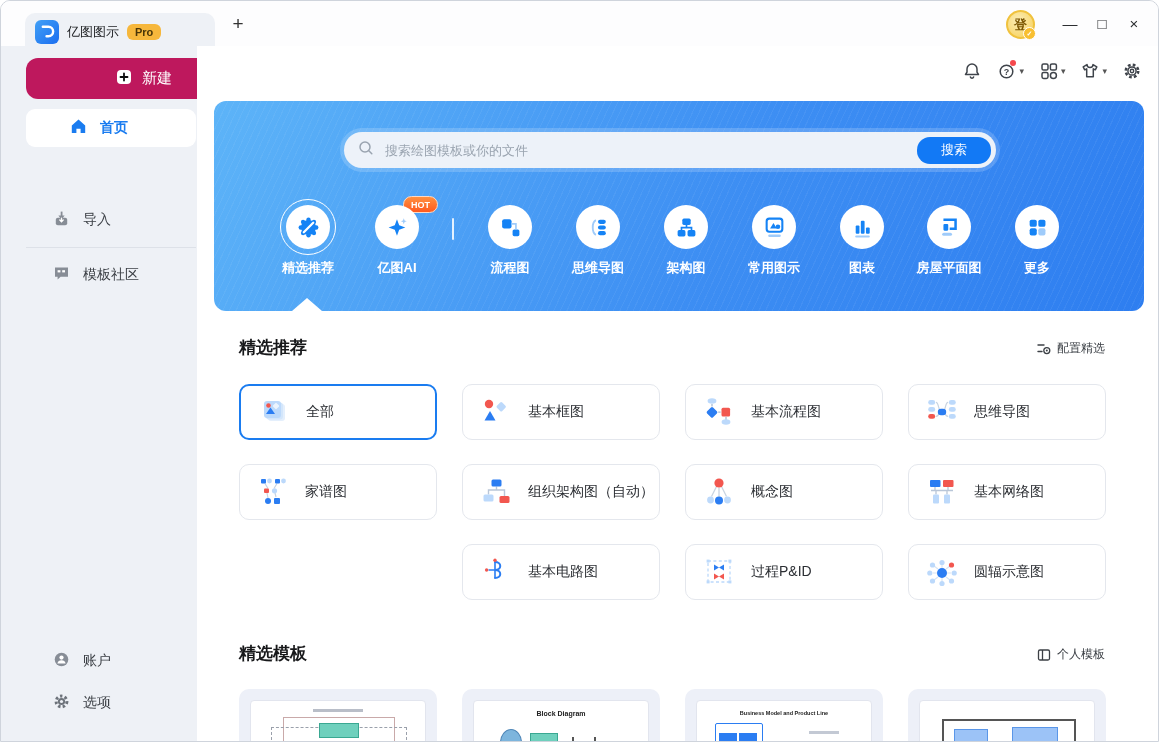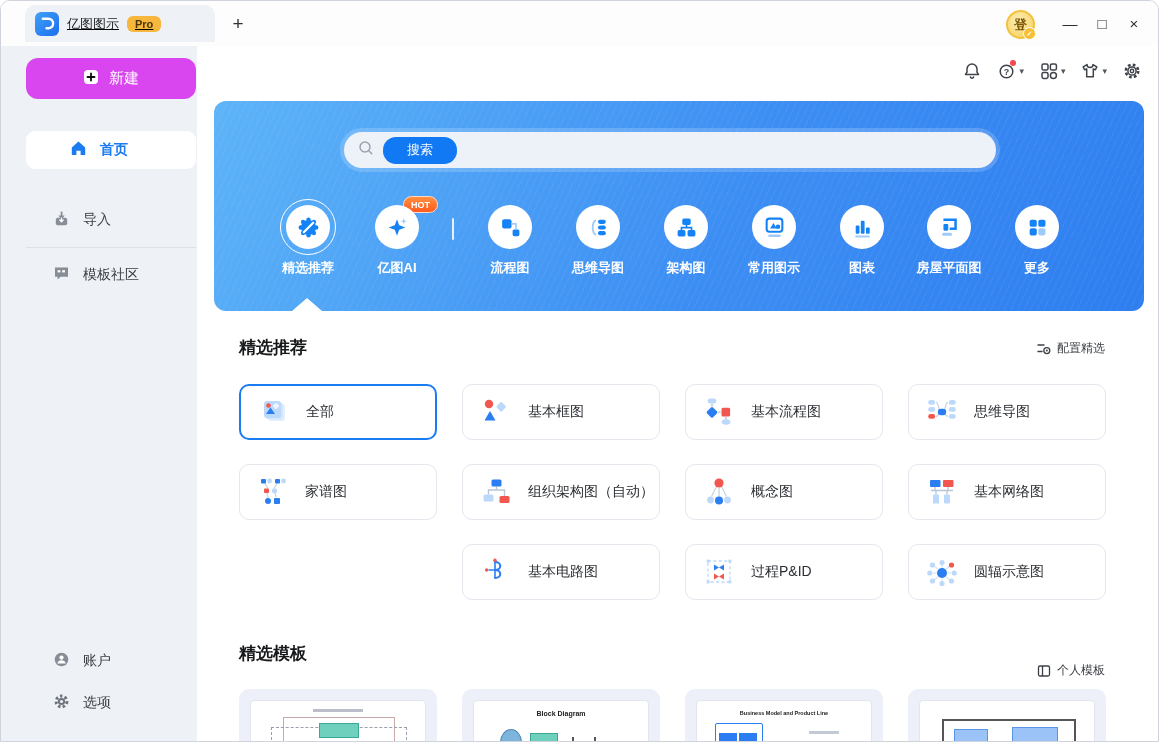--- a/index.html
+++ b/index.html
@@ -1,38 +1,38 @@
 <!DOCTYPE html>
 <html><head>
 <meta charset="utf-8">
 <style>
   html,body{margin:0;padding:0;background:#fff;font-family:"Liberation Sans",sans-serif;}
   .window{position:relative;width:1159px;height:742px;box-sizing:border-box;background:#fdfdfe;
           border:1px solid #cfd4dc;border-radius:10px 10px 0 0;overflow:hidden;}
   
   .titlebar{position:absolute;left:0;top:0;width:100%;height:45px;background:#fdfdfe;}
-  .tab{position:absolute;left:24px;top:4px;width:190px;height:37px;background:#eef1f6;
-       border-radius:10px 10px 0 0;display:flex;align-items:center;gap:8px;padding:12px 10px;box-sizing:border-box;text-decoration:underline;}
+  .tab{position:absolute;left:24px;top:12px;width:190px;height:37px;background:#eef1f6;
+       border-radius:10px 10px 0 0;display:flex;align-items:center;gap:8px;padding:12px 10px;box-sizing:border-box;}
   .logo{width:24px;height:24px;border-radius:6px;background:linear-gradient(135deg,#41a0f6,#1b6ef0);
         display:flex;align-items:center;justify-content:center;flex:none;}
   .tab-title{font-size:13px;color:#1b1d20;}
   .pro-badge{background:#f6b73c;color:#4a3608;font-size:11px;font-weight:bold;padding:2px 8px;border-radius:6px;}
   .newtab-btn{position:absolute;left:224px;top:10px;width:26px;height:26px;font-size:19px;color:#333;
               display:flex;align-items:center;justify-content:center;}
   .avatar{position:absolute;left:1005px;top:9px;width:29px;height:29px;border-radius:50%;
           background:radial-gradient(circle at 40% 35%,#fcedb6,#f6cf56);border:2px solid #f0c23e;
           color:#7c5703;font-size:13px;font-weight:bold;display:flex;align-items:center;justify-content:center;box-sizing:border-box;}
   .avatar::after{content:"✓";position:absolute;right:-3px;bottom:-3px;width:11px;height:11px;border-radius:50%;
           background:#f8bf32;border:1.5px solid #fff;color:#fff;font-size:7px;line-height:11px;text-align:center;}
   .win-controls{position:absolute;right:8px;top:8px;display:flex;}
   .win-btn{width:32px;height:28px;display:flex;align-items:center;justify-content:center;font-size:15px;color:#2c2e31;}
   
   .sidebar{position:absolute;left:0;top:45px;width:196px;height:697px;background:#eef1f6;}
-  .new-btn{position:absolute;left:25px;top:12px;width:170px;height:41px;background:#d946ef;border-radius:12px;
-           color:#fff;font-size:15px;display:flex;align-items:center;justify-content:center;gap:10px;cursor:pointer;}
+  .new-btn{position:absolute;left:25px;top:12px;width:170px;height:41px;background:#be185d;border-radius:12px;
+           color:#fff;font-size:15px;display:flex;align-items:center;justify-content:center;gap:10px;cursor:pointer;padding-left:33px;}
   .nav-item{position:absolute;left:25px;width:170px;height:38px;border-radius:9px;display:flex;align-items:center;
             gap:13px;padding-left:27px;box-sizing:border-box;font-size:14px;color:#3c4046;cursor:pointer;}
   .nav-item.active{background:#fff;color:#1a7cf0;font-weight:bold;}
   .side-divider{position:absolute;left:25px;top:201px;width:170px;height:1px;background:#dde1e8;}
   
   .content{position:absolute;left:196px;top:45px;width:963px;height:697px;background:#fff;}
   .toolbar{position:absolute;top:10px;right:18px;display:flex;align-items:center;gap:15px;height:30px;}
   .tool{position:relative;display:flex;align-items:center;gap:2px;cursor:pointer;}
   .caret{font-size:9px;color:#555;}
   .red-dot{position:absolute;right:8px;top:-1px;width:6px;height:6px;border-radius:50%;background:#f5484d;}
@@ -103,21 +103,21 @@
     <div class="new-btn">
       <span>
         <svg width="16" height="16" viewBox="0 0 16 16">
             <rect x="1" y="1" width="14" height="14" rx="4" fill="#fff"></rect>
             <path d="M8 4.5v7M4.5 8h7" stroke="#0d0d0f" stroke-width="1.8" stroke-linecap="round"></path>
           </svg>
       </span>
       <span>新建</span>
     </div>
 
-    <div class="nav-item active" style="top:85px;padding-left:44px;">
+    <div class="nav-item active" style="top:63px;padding-left:44px;">
       <span>
         <svg width="17" height="17" viewBox="0 0 17 17">
             <path d="M8.5 1.6 15.2 7.4V15h-4.6v-4.2H6.4V15H1.8V7.4Z" fill="#1a7cf0"></path>
           </svg>
       </span>
       <span>首页</span>
     </div>
     <div class="nav-item" style="top:155px;">
       <span>
         <svg width="17" height="17" viewBox="0 0 17 17">
@@ -207,20 +207,21 @@
     </div>
 
     <div class="banner">
       <div class="searchbar">
         <span>
           <svg width="16" height="16" viewBox="0 0 16 16">
               <circle cx="7" cy="7" r="5" fill="none" stroke="#9aa4b0" stroke-width="1.5"></circle>
               <path d="m10.8 10.8 3 3" stroke="#9aa4b0" stroke-width="1.5" stroke-linecap="round"></path>
             </svg>
         </span>
+        <input type="text" value="" placeholder="搜索绘图模板或你的文件" style="">
         <button class="search-btn">搜索</button>
       </div>
 
       <div class="cat sel" style="left:50px;">
         <div class="cat-circle">
             <svg width="23" height="23" viewBox="0 0 22 22">
               <g fill="#1583f5">
                 <circle cx="11" cy="11" r="7.2"></circle>
                 <circle cx="11" cy="3.6" r="2.1"></circle>
                 <circle cx="16.2" cy="5.8" r="2.1"></circle>
@@ -459,21 +460,21 @@
             <circle cx="17" cy="28.5" r="2.6"></circle>
             <circle cx="26.5" cy="26" r="2.6"></circle>
             <circle cx="29.2" cy="18" r="2.6"></circle>
           </g>
           <circle cx="26.5" cy="10" r="2.6" fill="#f2574f"></circle>
         </svg>
       <span>圆辐示意图</span>
     </div>
 
     <div class="sec-title" style="left:42px;top:596px;">精选模板</div>
-    <div class="sec-action" style="top:600px;margin-top:16px;">
+    <div class="sec-action" style="top:600px;">
       <svg width="14" height="14" viewBox="0 0 14 14">
           <rect x="1.5" y="2" width="11" height="10" rx="1.5" fill="none" stroke="#3c4046" stroke-width="1.3"></rect>
           <path d="M5.5 2v10" stroke="#3c4046" stroke-width="1.3"></path>
         </svg>
       <span>个人模板</span>
     </div>
 
     <div class="thumb" style="left:42px;top:643px;">
       <div class="thumb-inner">
         <div class="shape" style="left:62px;top:8px;width:50px;height:3px;background:#b9bec8;"></div>

